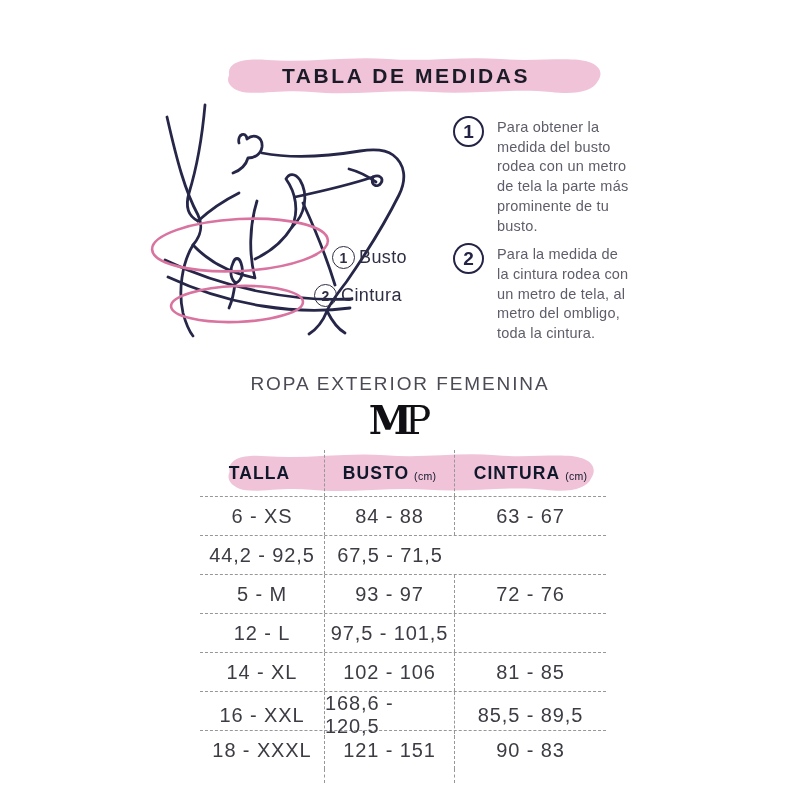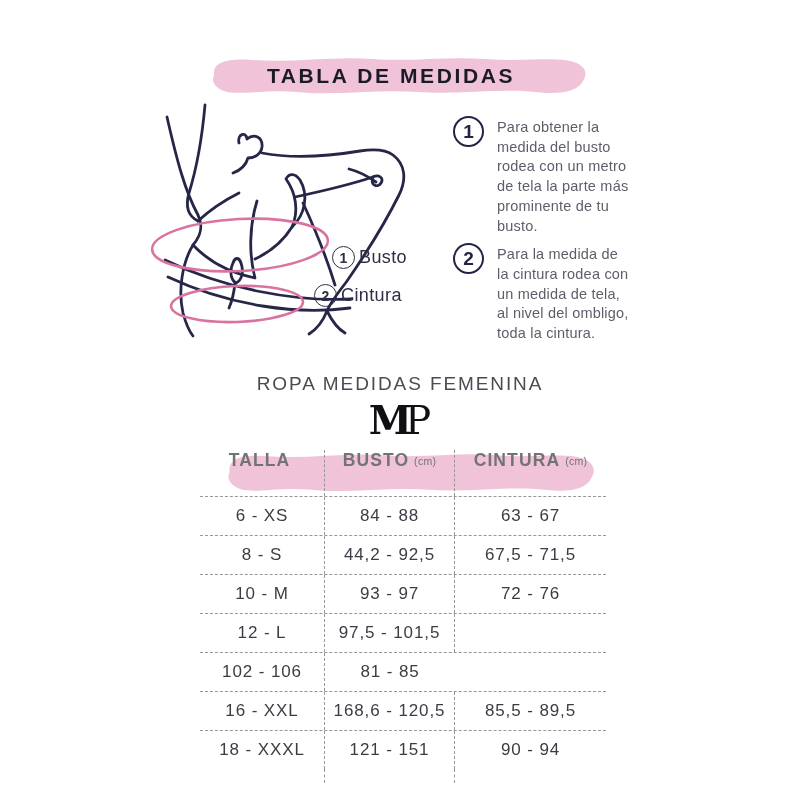--- a/index.html
+++ b/index.html
@@ -2,21 +2,21 @@
 <html><head>
 <meta charset="utf-8">
 <style>
   html,body{margin:0;padding:0;background:#ffffff;}
   .page{position:relative;width:800px;height:800px;background:#ffffff;overflow:hidden;
         font-family:"Liberation Sans",sans-serif;}
 
   
   .blob-svg{position:absolute;inset:0;width:100%;height:100%;}
 
-  .title-banner{position:absolute;left:184px;top:54px;width:414px;height:44px;}
+  .title-banner{position:absolute;left:199px;top:54px;width:414px;height:44px;}
   .title-text{position:relative;z-index:1;margin:0;text-align:center;line-height:44px;
               font-size:21px;font-weight:bold;letter-spacing:2.6px;color:#1b1b28;}
 
   
   .figure-svg{position:absolute;left:145px;top:103px;width:300px;height:240px;}
 
   .fig-label{position:absolute;display:flex;align-items:center;gap:4px;
              color:#2e2e44;font-size:18px;letter-spacing:.4px;}
   .fig-label .circle{width:21px;height:21px;border:1.8px solid #2e2e44;border-radius:50%;
                      display:flex;align-items:center;justify-content:center;
@@ -38,28 +38,28 @@
   .subtitle{position:absolute;left:0;right:0;top:373px;text-align:center;
             font-size:19px;letter-spacing:1.9px;color:#4b4b56;}
   .brand-logo{position:absolute;left:0;right:0;top:398px;text-align:center;
               font-family:"DejaVu Serif",serif;color:#0f0f14;line-height:44px;}
   .logo-m{font-size:39px;font-weight:700;}
   .logo-p{font-size:39px;font-weight:400;margin-left:-7px;}
 
   
   .size-table{position:absolute;left:200px;top:450px;width:406px;}
   .thead{position:relative;height:46px;display:grid;grid-template-columns:125fr 130fr 151fr;}
-  .th{position:relative;z-index:1;display:flex;align-items:flex-start;justify-content:center;
-      gap:5px;font-weight:bold;font-size:17.5px;letter-spacing:1.1px;color:#737373;}
+  .th{position:relative;z-index:1;display:flex;align-items:center;justify-content:center;
+      gap:5px;font-weight:bold;font-size:17.5px;letter-spacing:1.1px;color:#0f172a;}
   .th.sep{border-right:1.6px dashed #979797;}
   .th .unit{font-size:10.5px;font-weight:normal;margin-top:5px;letter-spacing:.3px;}
 
   .trow{display:grid;grid-template-columns:125fr 130fr 151fr;height:38px;
         border-top:1.6px dashed #979797;}
-  .td{display:flex;align-items:center;justify-content:center;font-size:17px;
+  .td{display:flex;align-items:center;justify-content:center;font-size:20px;
       color:#3c3c44;letter-spacing:.9px;}
   .td.sep{border-right:1.6px dashed #979797;}
   .ttail{display:grid;grid-template-columns:125fr 130fr 151fr;height:14px;}
   .ttail .td{border-top:none;}
 </style>
 </head>
 <body>
 
 <div class="page">
 
@@ -111,25 +111,25 @@
     <span>Cintura</span>
   </div>
 
   <div class="instructions">
     <div class="instruction">
       <span class="circle">1</span>
       <p>Para obtener la medida del busto rodea con un metro de tela la parte más prominente de tu busto.</p>
     </div>
     <div class="instruction">
       <span class="circle">2</span>
-      <p>Para la medida de la cintura rodea con un medida de tela, al nivel del ombligo, toda la cintura.</p>
+      <p>Para la medida de la cintura rodea con un metro de tela, al metro del ombligo, toda la cintura.</p>
     </div>
   </div>
 
-  <div class="subtitle">ROPA MEDIDAS FEMENINA</div>
+  <div class="subtitle">ROPA EXTERIOR FEMENINA</div>
   <div class="brand-logo">
     <span class="logo-m">M</span><span class="logo-p">P</span>
   </div>
 
   <div class="size-table">
     <div class="thead">
       <svg class="blob-svg" viewBox="0 0 412 44" preserveAspectRatio="none">
         <path fill="#f0c3d8" d="M30 21 C 28 8 44 4 68 6 C 108 9 148 2 188 5 C 228 8 262 2 300 5 C 336 8 372 2 388 8 C 400 12 402 20 397 27 C 392 37 376 41 350 38 C 312 34 272 41 232 38 C 192 35 152 42 112 38 C 82 35 54 42 40 37 C 30 33 27 27 30 21 Z"></path>
       </svg>
       <div class="th sep">
@@ -145,46 +145,46 @@
           <span class="unit">(cm)</span>
       </div>
     </div>
 
     <div class="trow">
       <div class="td sep">6 - XS</div>
       <div class="td sep">84 - 88</div>
       <div class="td">63 - 67</div>
     </div>
     <div class="trow">
-      <div class="td sep">8 - S</div>
       <div class="td sep">44,2 - 92,5</div>
       <div class="td">67,5 - 71,5</div>
     </div>
     <div class="trow">
-      <div class="td sep">10 - M</div>
+      <div class="td sep">5 - M</div>
       <div class="td sep">93 - 97</div>
       <div class="td">72 - 76</div>
     </div>
     <div class="trow">
       <div class="td sep">12 - L</div>
       <div class="td sep">97,5 - 101,5</div>
     </div>
     <div class="trow">
+      <div class="td sep">14 - XL</div>
       <div class="td sep">102 - 106</div>
       <div class="td">81 - 85</div>
     </div>
     <div class="trow">
       <div class="td sep">16 - XXL</div>
       <div class="td sep">168,6 - 120,5</div>
       <div class="td">85,5 - 89,5</div>
     </div>
     <div class="trow">
       <div class="td sep">18 - XXXL</div>
       <div class="td sep">121 - 151</div>
-      <div class="td">90 - 94</div>
+      <div class="td">90 - 83</div>
     </div>
     <div class="ttail">
       <div class="td sep"></div>
       <div class="td sep"></div>
       <div class="td"></div>
     </div>
   </div>
 
 </div>
 

